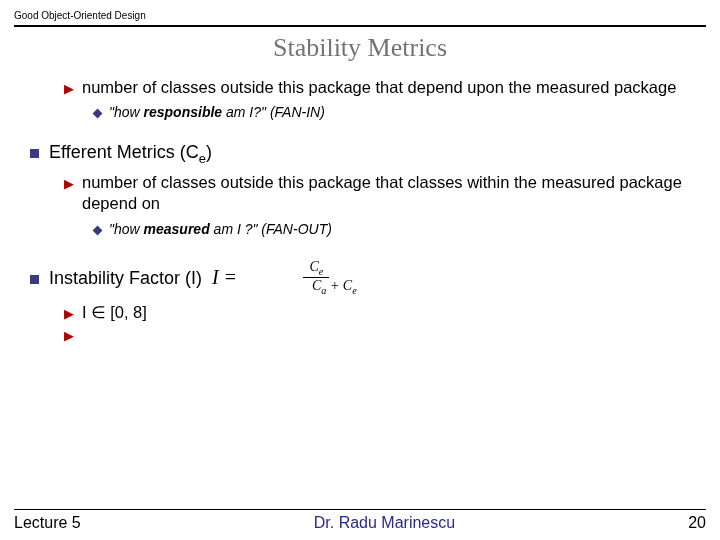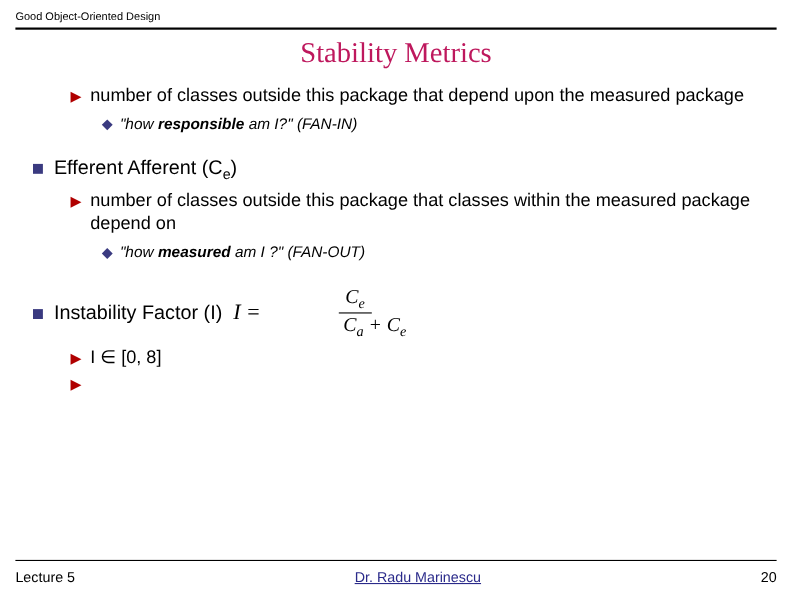--- a/index.html
+++ b/index.html
@@ -13,59 +13,59 @@
   .header {
     padding: 10px 14px 2px 14px;
     font-size: 10px;
   }
   .hr-top {
     margin: 2px 14px 0 14px;
     border: none; border-top: 2px solid #000;
   }
   .title {
     text-align: center;
-    color: #be185d;
+    color: #737373;
     font-family: "Times New Roman", serif;
     font-size: 26px;
     margin-top: 6px;
     margin-bottom: 14px;
   }
   .content {
     padding: 0 30px;
   }
   .lvl1 { margin-bottom: 22px; }
   .lvl1-row { display: flex; align-items: baseline; gap: 10px; font-size: 18px; }
   .square { width: 9px; height: 9px; background: #3a3a80; flex: 0 0 auto; margin-top: 6px; }
   .lvl2 { margin-left: 34px; margin-top: 6px; }
   .lvl2-row { display: flex; align-items: baseline; gap: 8px; font-size: 16.5px; line-height: 1.3; margin-top: 2px; }
   .tri { color: #b00000; font-size: 13px; flex: 0 0 auto; margin-top: 3px; }
   .lvl3 { margin-left: 30px; margin-top: 6px; }
   .lvl3-row { display: flex; align-items: baseline; gap: 8px; font-size: 14px; }
   .dia { width: 7px; height: 7px; background: #3a3a80; transform: rotate(45deg); flex: 0 0 auto; margin-top: 4px; }
   .sub { vertical-align: sub; font-size: 0.72em; }
   .formula {
     display: inline-flex; flex-direction: column; align-items: center;
-    font-family: "Times New Roman", serif; font-size: 18px;
+    font-family: "Times New Roman", serif; font-size: 14px;
     vertical-align: middle; margin-left: 28px;
   }
   .formula .top { border-bottom: 1px solid #000; padding: 0 6px; }
   .formula .bot { padding: 0 6px; margin-left: 36px; }
   .formula-wrap { display: inline-flex; align-items: center; font-family: "Times New Roman", serif; font-style: italic; font-size: 20px; }
   .eq { margin: 0 6px; font-style: normal; }
   .ital { font-style: italic; }
   .hr-bot {
     position: absolute; left: 14px; right: 14px; bottom: 30px;
     border: none; border-top: 1.5px solid #000;
   }
   .footer {
     position: absolute; left: 14px; right: 14px; bottom: 8px;
     display: flex; justify-content: space-between; align-items: flex-start;
-    font-size: 13px;
+    font-size: 16px;
   }
-  .footer .center { color: #2a2a8a; text-decoration: underline; }
+  .footer .center { color: #2a2a8a; }
 </style>
 </head>
 <body>
 
 <div class="header">Good Object-Oriented Design</div>
 <hr class="hr-top">
 <div class="title">Stability Metrics</div>
 
 <div class="content">
 
@@ -83,21 +83,21 @@
           </span>
         </div>
       </div>
     </div>
   </div>
 
   <div class="lvl1">
     <div class="lvl1-row">
       <span class="square"></span>
       <span>
-        <span>Efferent Afferent (C</span><span class="sub">e</span><span>)</span>
+        <span>Efferent Metrics (C</span><span class="sub">e</span><span>)</span>
       </span>
     </div>
     <div class="lvl2">
       <div class="lvl2-row">
         <span class="tri">▶</span>
         <span>number of classes outside this package that classes within the measured package depend on</span>
       </div>
       <div class="lvl3">
         <div class="lvl3-row">
           <span class="dia"></span>

